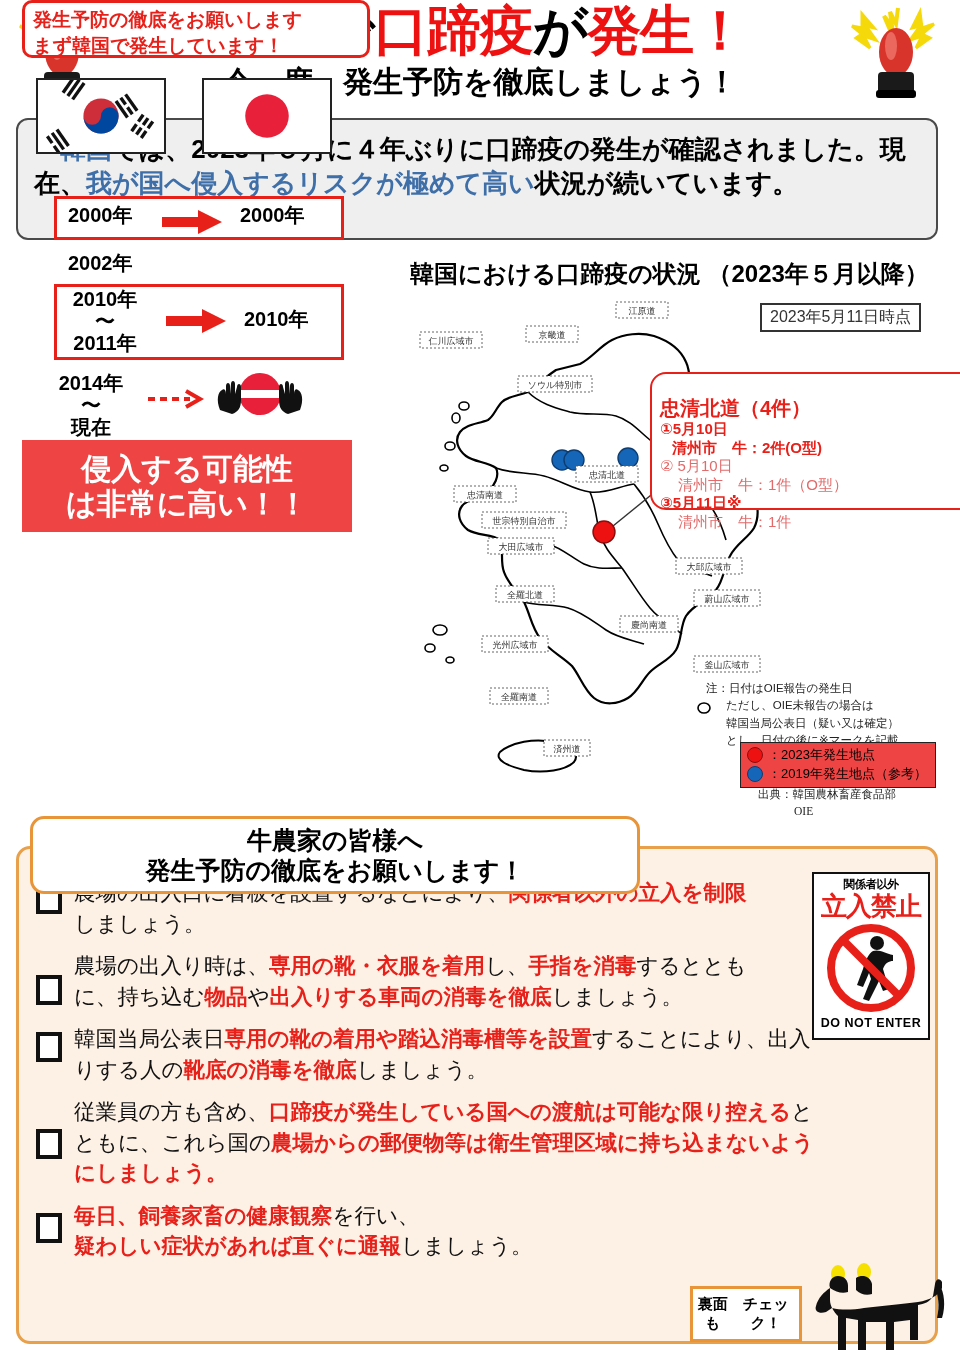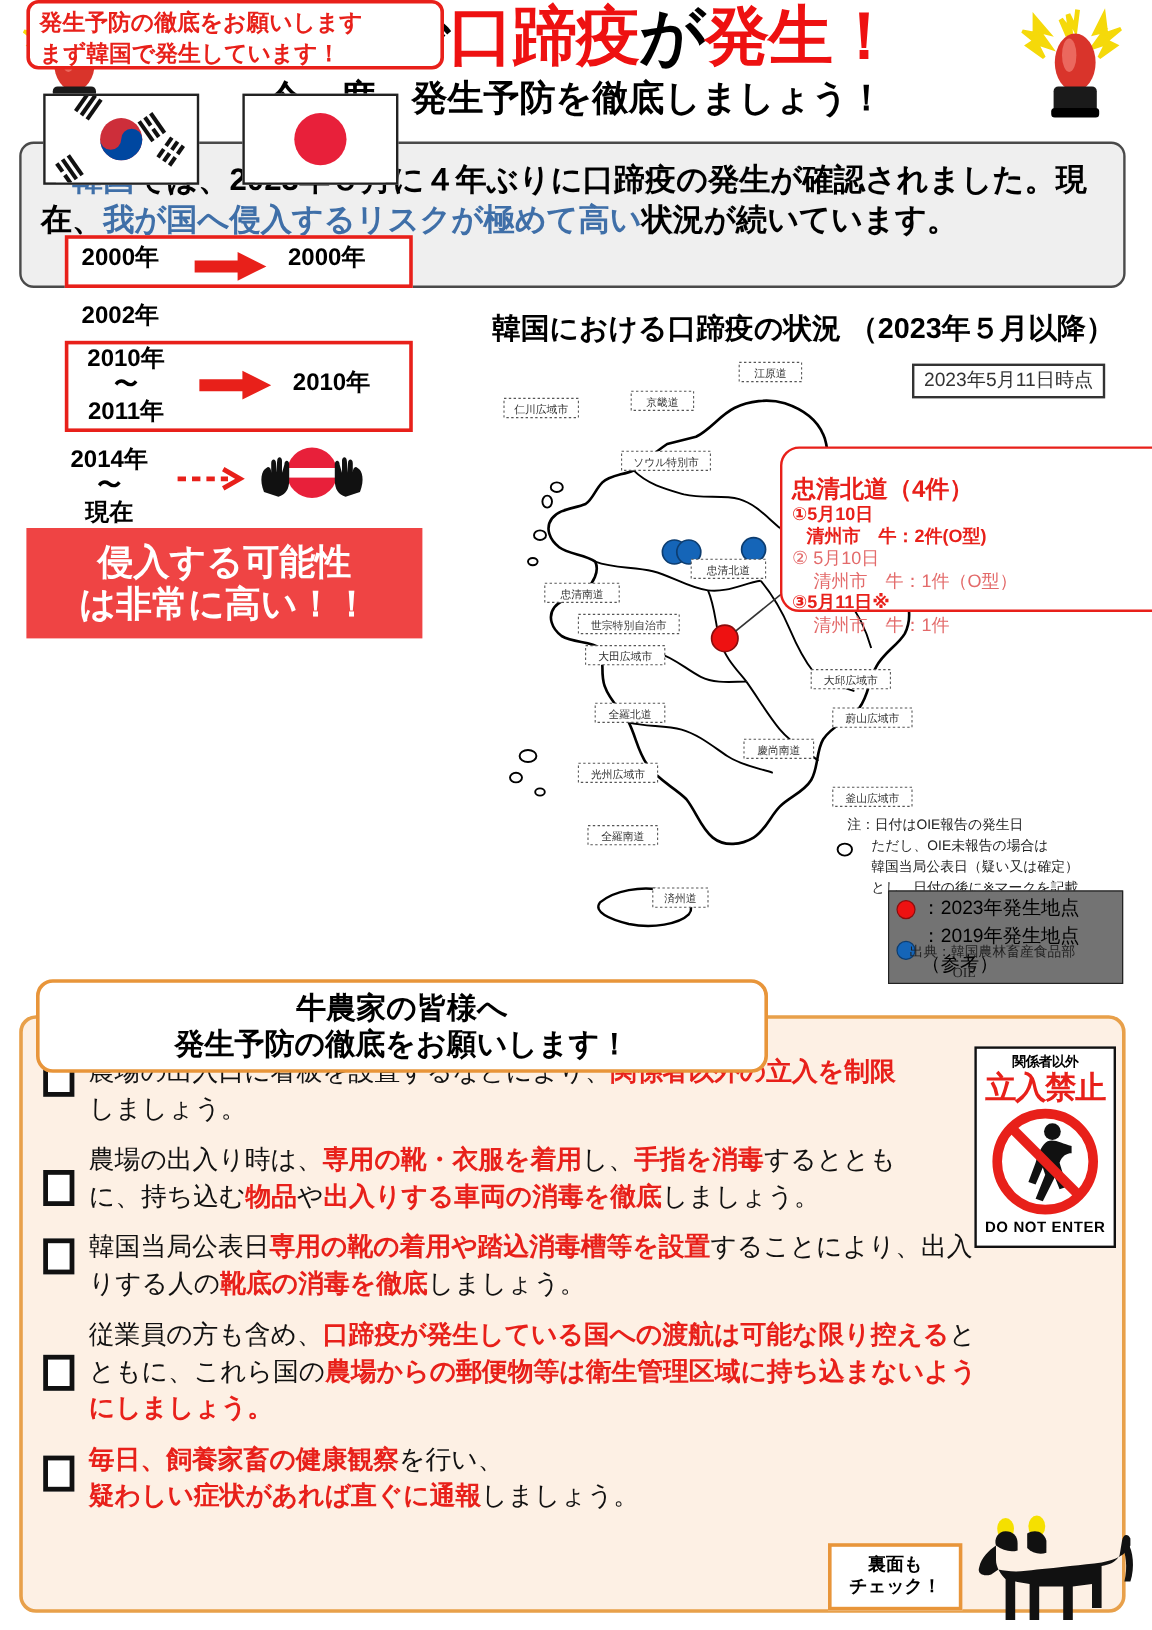--- a/index.html
+++ b/index.html
@@ -121,23 +121,23 @@
   .callout .l3{color:#e8201a;font-size:15px;font-weight:bold;line-height:1.24;}
   .callout .l3b{color:#e36a6a;font-size:15px;line-height:1.24;padding-left:18px;}
 
   .map-note{
     position:absolute;left:706px;top:680px;width:250px;
     font-size:11.5px;line-height:1.5;color:#222;
   }
   .map-note .nind{padding-left:20px;display:block;}
   .legend{
     position:absolute;left:740px;top:742px;width:196px;
-    border:1.5px solid #222;background:#737373;
+    border:1.5px solid #222;background:#ef4444;
     padding:3px 6px;box-sizing:border-box;
-    font-size:16px;line-height:1.45;
+    font-size:13px;line-height:1.45;
   }
   .legend .lrow{display:flex;align-items:center;gap:5px;}
   .dot{width:14px;height:14px;border-radius:50%;display:inline-block;flex:none;}
   .dot.red{background:#ee1111;border:1px solid #8a0d0d;}
   .dot.blue{background:#1565b8;border:1px solid #0d3d70;}
   .source{
     position:absolute;left:758px;top:786px;width:200px;
     font-size:11.5px;line-height:1.45;color:#222;
     font-family:"Liberation Serif","DejaVu Serif",serif;
   }
@@ -182,21 +182,21 @@
   .sign .s2{font-size:26px;font-weight:bold;color:#e8201a;line-height:1;margin-top:1px;letter-spacing:-1px;}
   .sign .sgraph{width:104px;height:94px;margin-top:2px;}
   .sign .sgraph svg{width:104px;height:94px;display:block;}
   .sign .s3{font-size:12.5px;font-weight:bold;letter-spacing:0.5px;margin-top:1px;}
 
   .cow{position:absolute;left:790px;top:1262px;width:165px;height:92px;z-index:5;}
   .cow svg{width:165px;height:92px;display:block;}
   .check-badge{
     position:absolute;left:690px;top:1286px;width:112px;height:56px;
     border:3px solid #e8953a;background:#fff;box-sizing:border-box;
-    display:flex;flex-direction:column;align-items:center;justify-content:center;
+    display:flex;align-items:center;justify-content:center;
     font-size:15px;font-weight:bold;line-height:1.25;text-align:center;
     z-index:4;
   }
 </style>
 </head>
 <body>
 
 <div class="poster">
 
   <div class="header">

